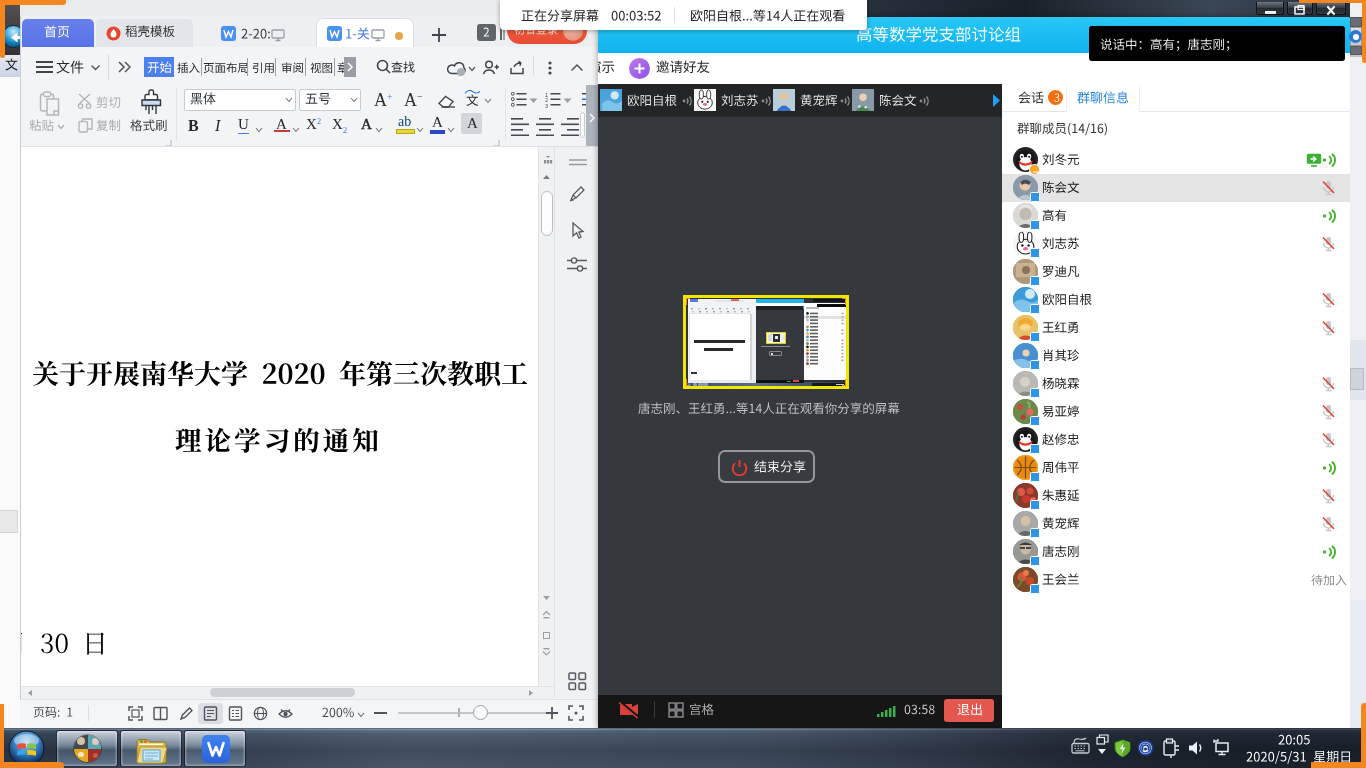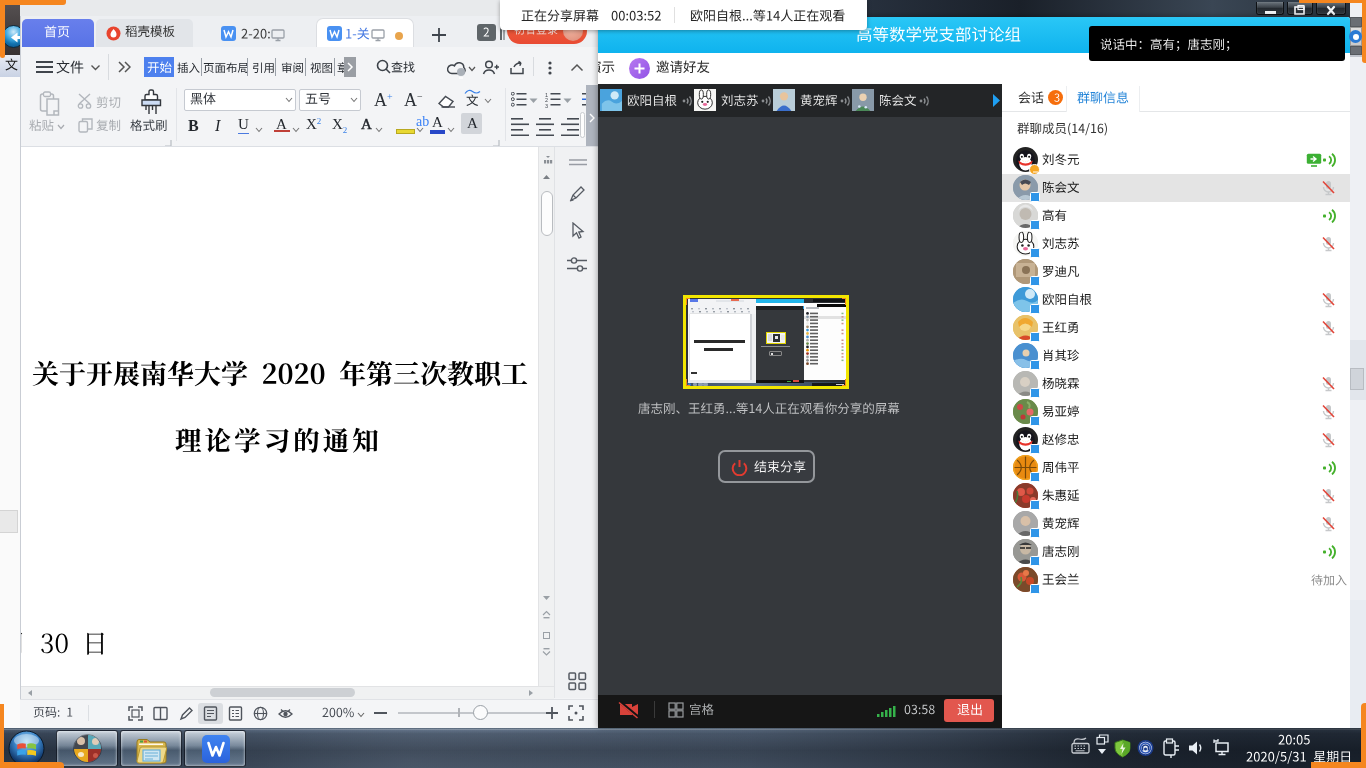--- a/index.html
+++ b/index.html
@@ -490,21 +490,21 @@
 <div style="position:absolute;left:274px;top:130px;width:16px;height:1.8px;background:#c04038;"></div>
 <svg class="a" style="left:292px;top:127px" width="8" height="6">
     <path d="M1 1 L4 4.5 L7 1" stroke="#777" stroke-width="1.1" fill="none"></path>
   </svg>
 <span class="a" style="left:306px;top:116px;font:15px 'Liberation Serif',serif;color:#23272d">X<sup style="font-size:9px;color:#3b82e8;vertical-align:5px">2</sup></span>
 <span class="a" style="left:332px;top:116px;font:15px 'Liberation Serif',serif;color:#23272d">X<sub style="font-size:9px;color:#3b82e8">2</sub></span>
 <span class="a" style="left:361px;top:116px;font:15px 'Liberation Serif',serif;color:#23272d;-webkit-text-stroke:.4px #23272d;">A</span>
 <svg class="a" style="left:375px;top:127px" width="8" height="6">
     <path d="M1 1 L4 4.5 L7 1" stroke="#777" stroke-width="1.1" fill="none"></path>
   </svg>
-<span class="a" style="left:416px;top:114px;font:14px 'Liberation Serif',serif;color:#3b82f6">ab</span>
+<span class="a" style="left:398px;top:114px;font:14px 'Liberation Serif',serif;color:#0c4a6e">ab</span>
 <div style="position:absolute;left:396px;top:129px;width:19px;height:5px;background:#e8d832;border:1px solid #b8a820;"></div>
 <svg class="a" style="left:416px;top:127px" width="8" height="6">
     <path d="M1 1 L4 4.5 L7 1" stroke="#777" stroke-width="1.1" fill="none"></path>
   </svg>
 <span class="a" style="left:432px;top:114px;font:15px 'Liberation Serif',serif;color:#23272d">A</span>
 <div style="position:absolute;left:430px;top:130px;width:15px;height:4px;background:#2848c8;"></div>
 <svg class="a" style="left:447px;top:127px" width="8" height="6">
     <path d="M1 1 L4 4.5 L7 1" stroke="#777" stroke-width="1.1" fill="none"></path>
   </svg>
 <div style="position:absolute;left:461px;top:113px;width:21px;height:21px;background:#d2d5da;border-radius:2px;"></div>

